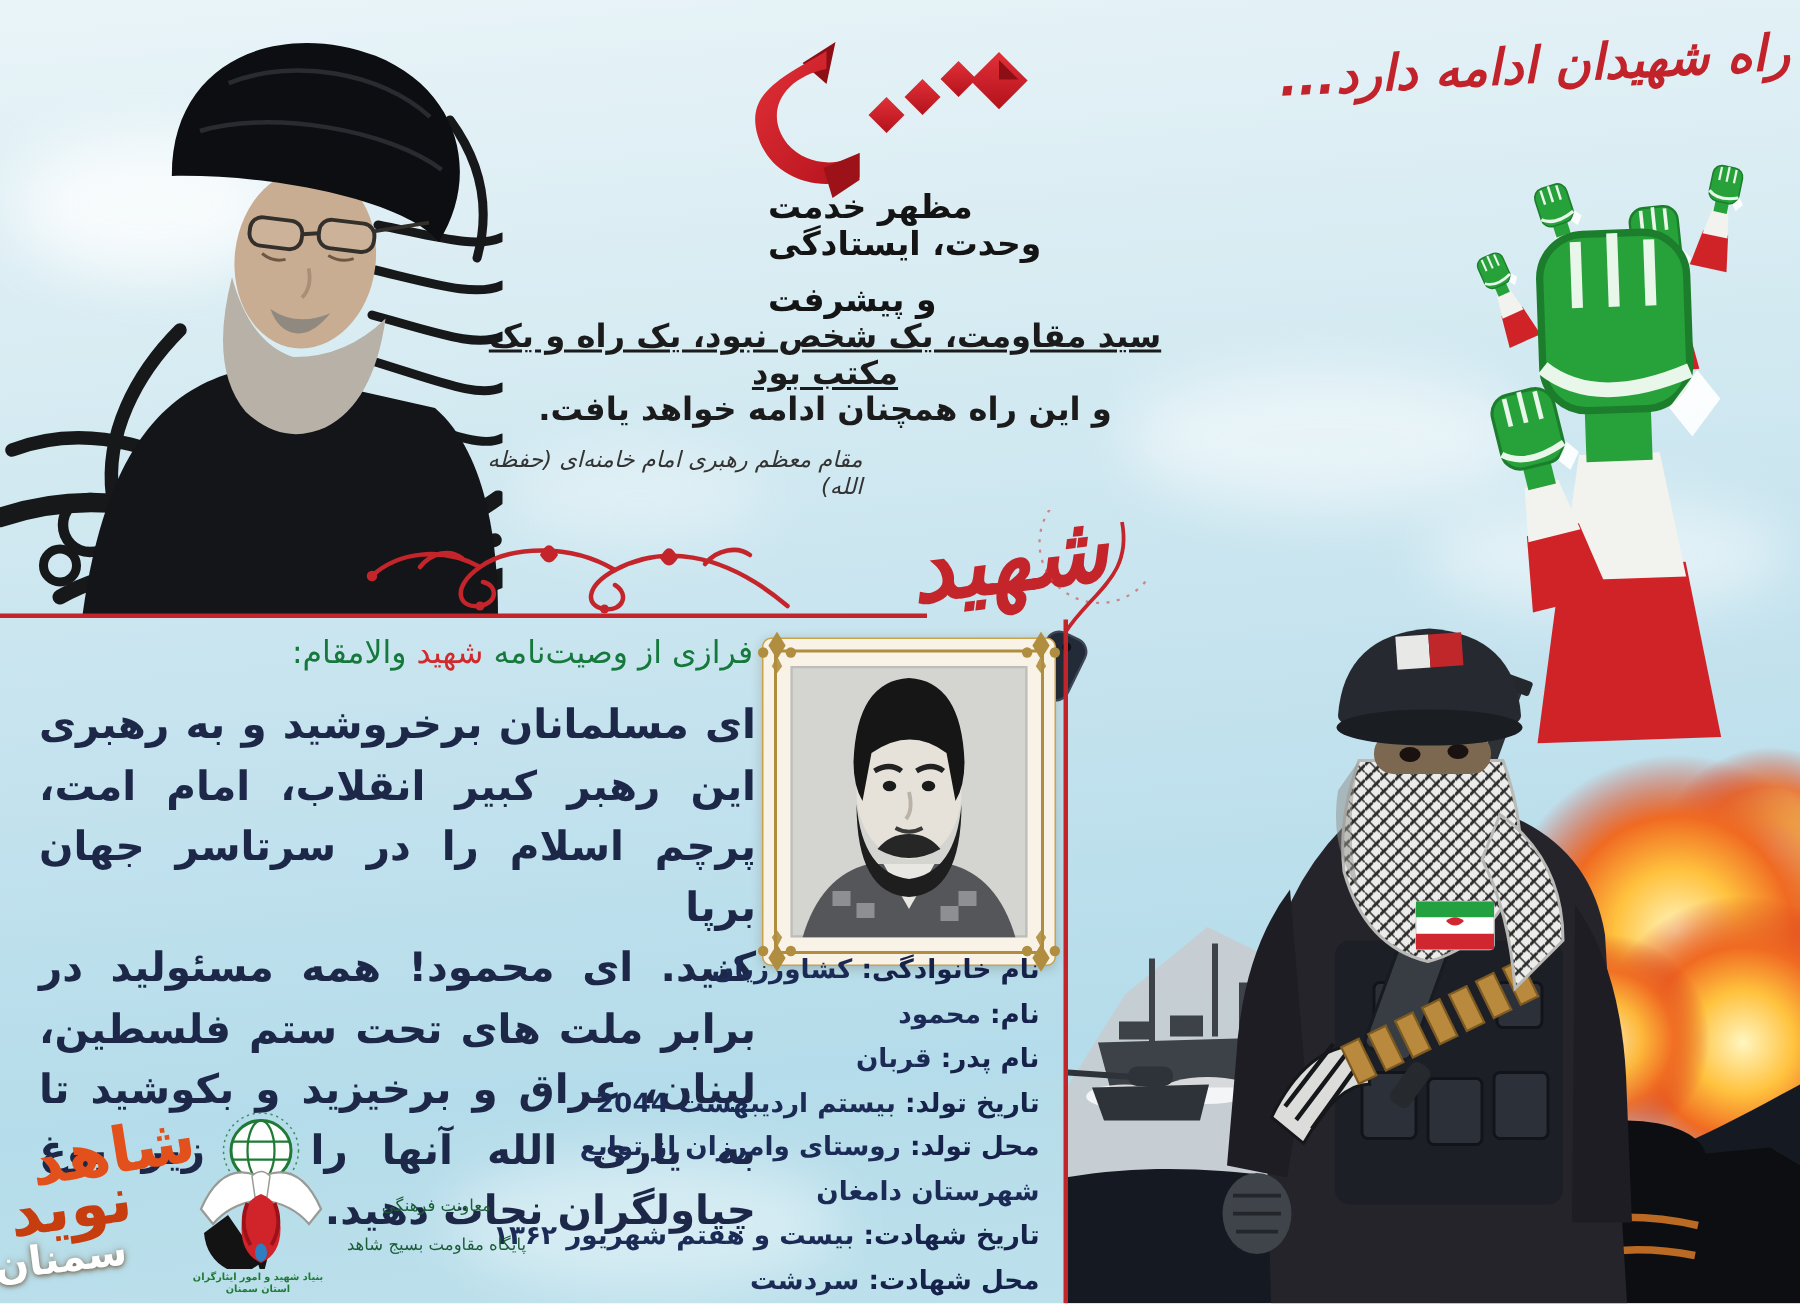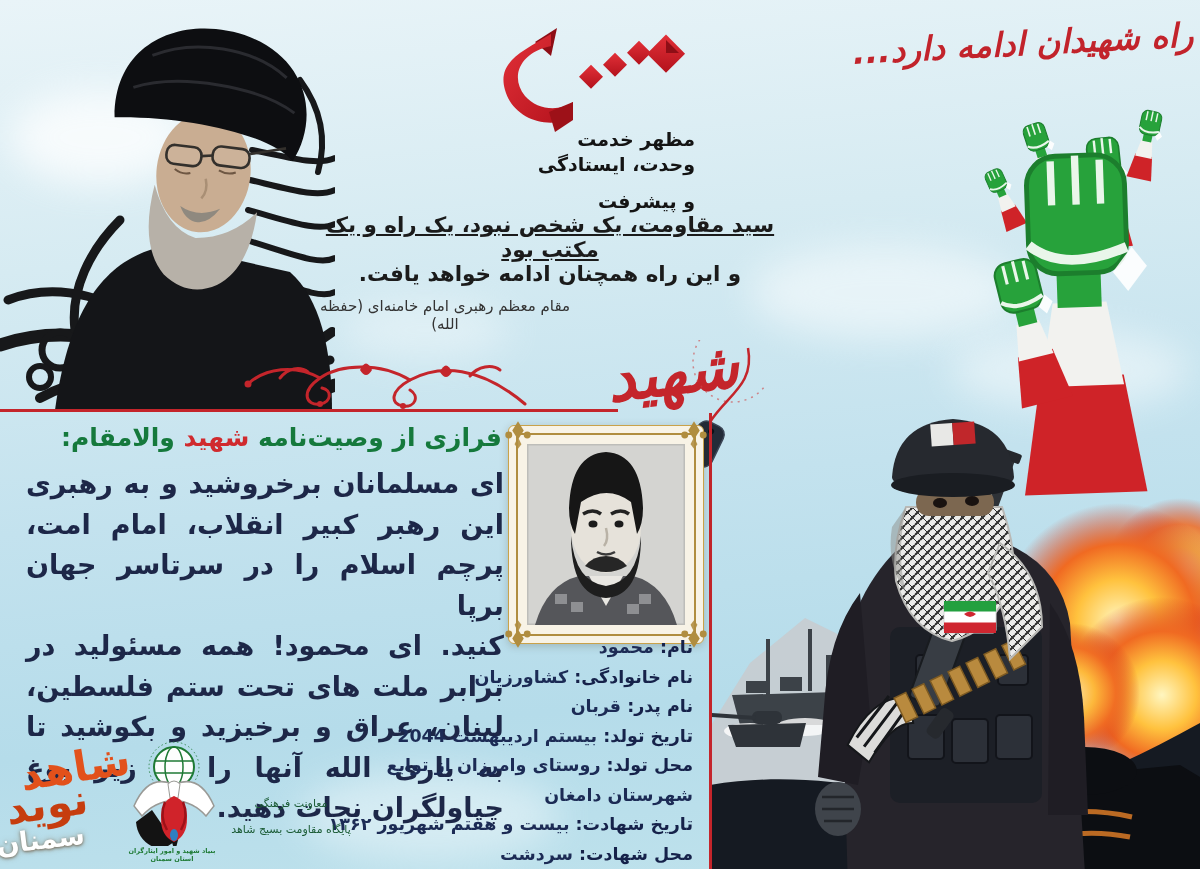--- a/index.html
+++ b/index.html
@@ -2,38 +2,38 @@
 <html lang="fa"><head>
 <meta charset="utf-8">
 <style>
   html,body{margin:0;padding:0;background:#fff;}
   #poster{position:relative;width:1200px;height:869px;overflow:hidden;
     font-family:"DejaVu Sans",sans-serif;
     background:linear-gradient(175deg,#e9f4f8 0%,#d6ebf2 28%,#c3e2ee 55%,#b5dcea 78%,#bfe2ec 100%);}
   .abs{position:absolute;}
   .cloud{position:absolute;background:#fff;border-radius:50%;filter:blur(18px);}
   
-  .tagline{position:absolute;left:495px;width:200px;text-align:right;direction:rtl;
-    font-weight:900;font-size:19px;color:#141414;letter-spacing:0;line-height:24px;}
+  .tagline{position:absolute;left:512px;width:200px;text-align:left;direction:rtl;
+    font-weight:900;font-size:22px;color:#141414;letter-spacing:0;line-height:24px;}
   
   .quote-line{position:absolute;left:300px;width:500px;text-align:center;direction:rtl;
     font-weight:bold;color:#1b1b1b;font-size:21.5px;}
-  .quote-attrib{position:absolute;left:315px;top:297px;width:260px;text-align:center;direction:rtl;
-    font-size:15px;color:#333;}
+  .quote-attrib{position:absolute;left:315px;top:297px;width:260px;text-align:right;direction:rtl;
+    font-style:italic;font-size:15px;color:#333;}
   
   .slogan{position:absolute;left:848px;top:24px;width:350px;text-align:center;direction:rtl;
     color:#c2232b;font-size:33px;font-weight:bold;font-style:italic;transform:rotate(-3deg);}
   
   .redrule{position:absolute;left:0;top:409px;width:618px;height:2.5px;background:#c4252b;}
   .shahid-callig{position:absolute;left:565px;top:336px;width:215px;text-align:center;direction:rtl;
     color:#c4252b;font-size:62px;font-weight:bold;font-style:italic;transform:rotate(-7deg);}
   .vline{position:absolute;left:709px;top:413px;width:3px;height:456px;background:#c4252b;}
   
   .t-head{position:absolute;left:26px;top:423px;width:476px;direction:rtl;text-align:right;
-    font-size:25px;font-weight:bold;color:#15793c;padding-right:4px;}
+    font-size:21px;font-weight:normal;color:#15793c;padding-right:4px;}
   .t-head .hl{color:#d02a2e;}
   .t-body{position:absolute;left:26px;top:464px;width:478px;direction:rtl;}
   .t-line{font-size:27px;font-weight:bold;color:#1d2748;line-height:40.5px;
     text-align:justify;text-align-last:justify;}
   .t-line.t-last{text-align:right;text-align-last:auto;}
   
   .frame{position:absolute;left:508px;top:425px;width:194px;height:217px;background:#f8f3e6;
     border:1.5px solid #c9a24a;border-radius:6px;box-shadow:0 2px 8px rgba(60,40,10,.22);}
   .frame-inner{position:absolute;left:7px;top:7px;right:7px;bottom:7px;border:2px solid #b08d3f;border-radius:3px;}
   .floret{position:absolute;width:30px;height:30px;}
@@ -366,22 +366,22 @@
         <g fill="#b08d3f">
           <path d="M13,1 L18,9 L13,17 L8,9 Z"></path>
           <circle cx="5" cy="13" r="3"></circle>
           <circle cx="21" cy="13" r="3"></circle>
           <path d="M13,15 L16,21 L13,25 L10,21 Z" opacity=".9"></path>
         </g>
       </svg>
   </div>
 
   <div class="details">
+    <div class="d-row"><span class="lbl">نام خانوادگی:</span> <span>کشاورزیان</span></div>
     <div class="d-row"><span class="lbl">نام:</span> <span>محمود</span></div>
-    <div class="d-row"><span class="lbl">نام خانوادگی:</span> <span>کشاورزیان</span></div>
     <div class="d-row"><span class="lbl">نام پدر:</span> <span>قربان</span></div>
     <div class="d-row"><span class="lbl">تاریخ تولد:</span> <span>بیستم اردیبهشت 2044</span></div>
     <div class="d-row"><span class="lbl">محل تولد:</span> <span>روستای وامرزان از توابع</span></div>
     <div class="d-row"><span>شهرستان دامغان</span></div>
     <div class="d-row"><span class="lbl">تاریخ شهادت:</span> <span>بیست و هفتم شهریور ۱۳۶۲</span></div>
     <div class="d-row"><span class="lbl">محل شهادت:</span> <span>سردشت</span></div>
   </div>
 
   <div class="navid-top">شاهد</div>
   <div class="navid-bot">نوید</div>

